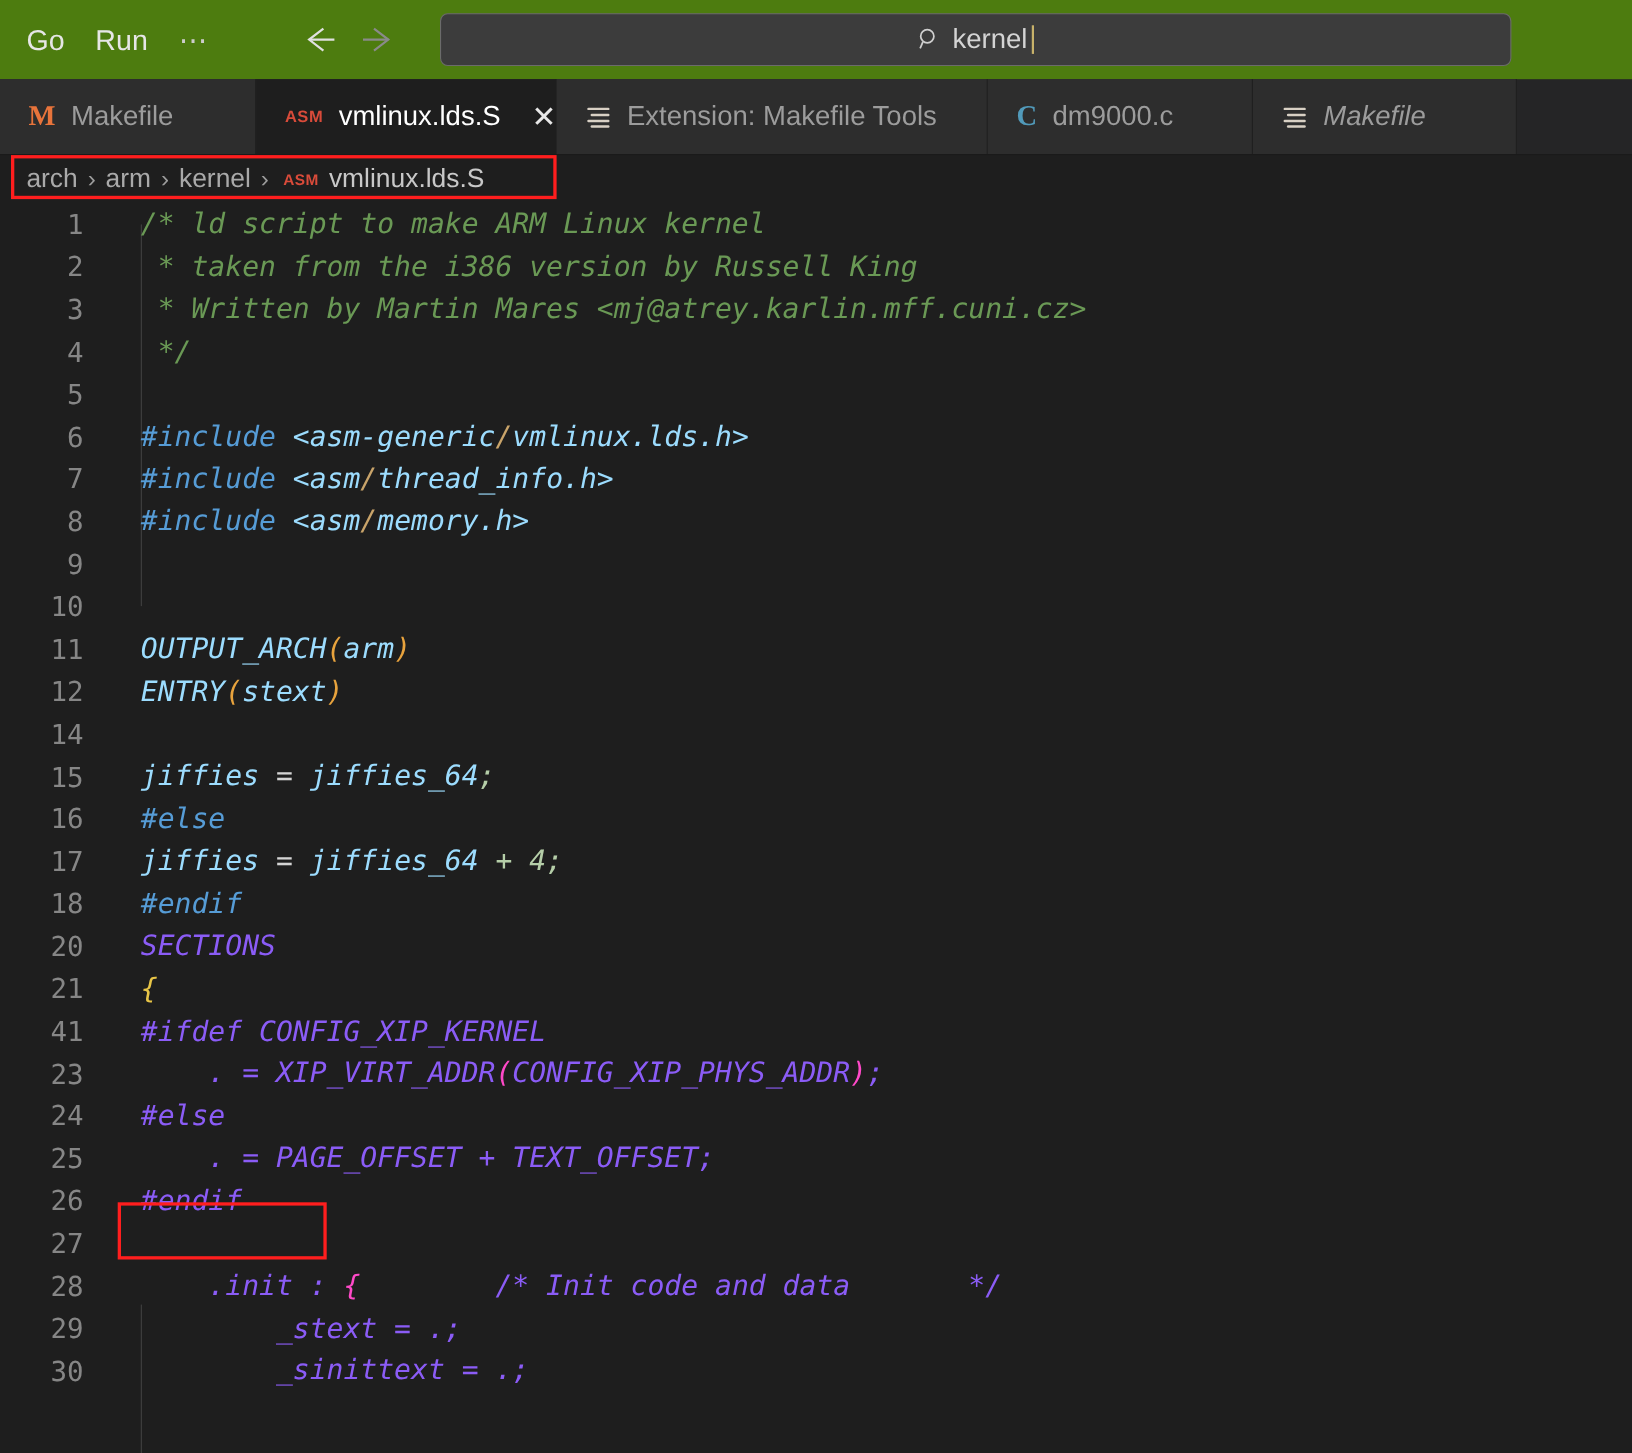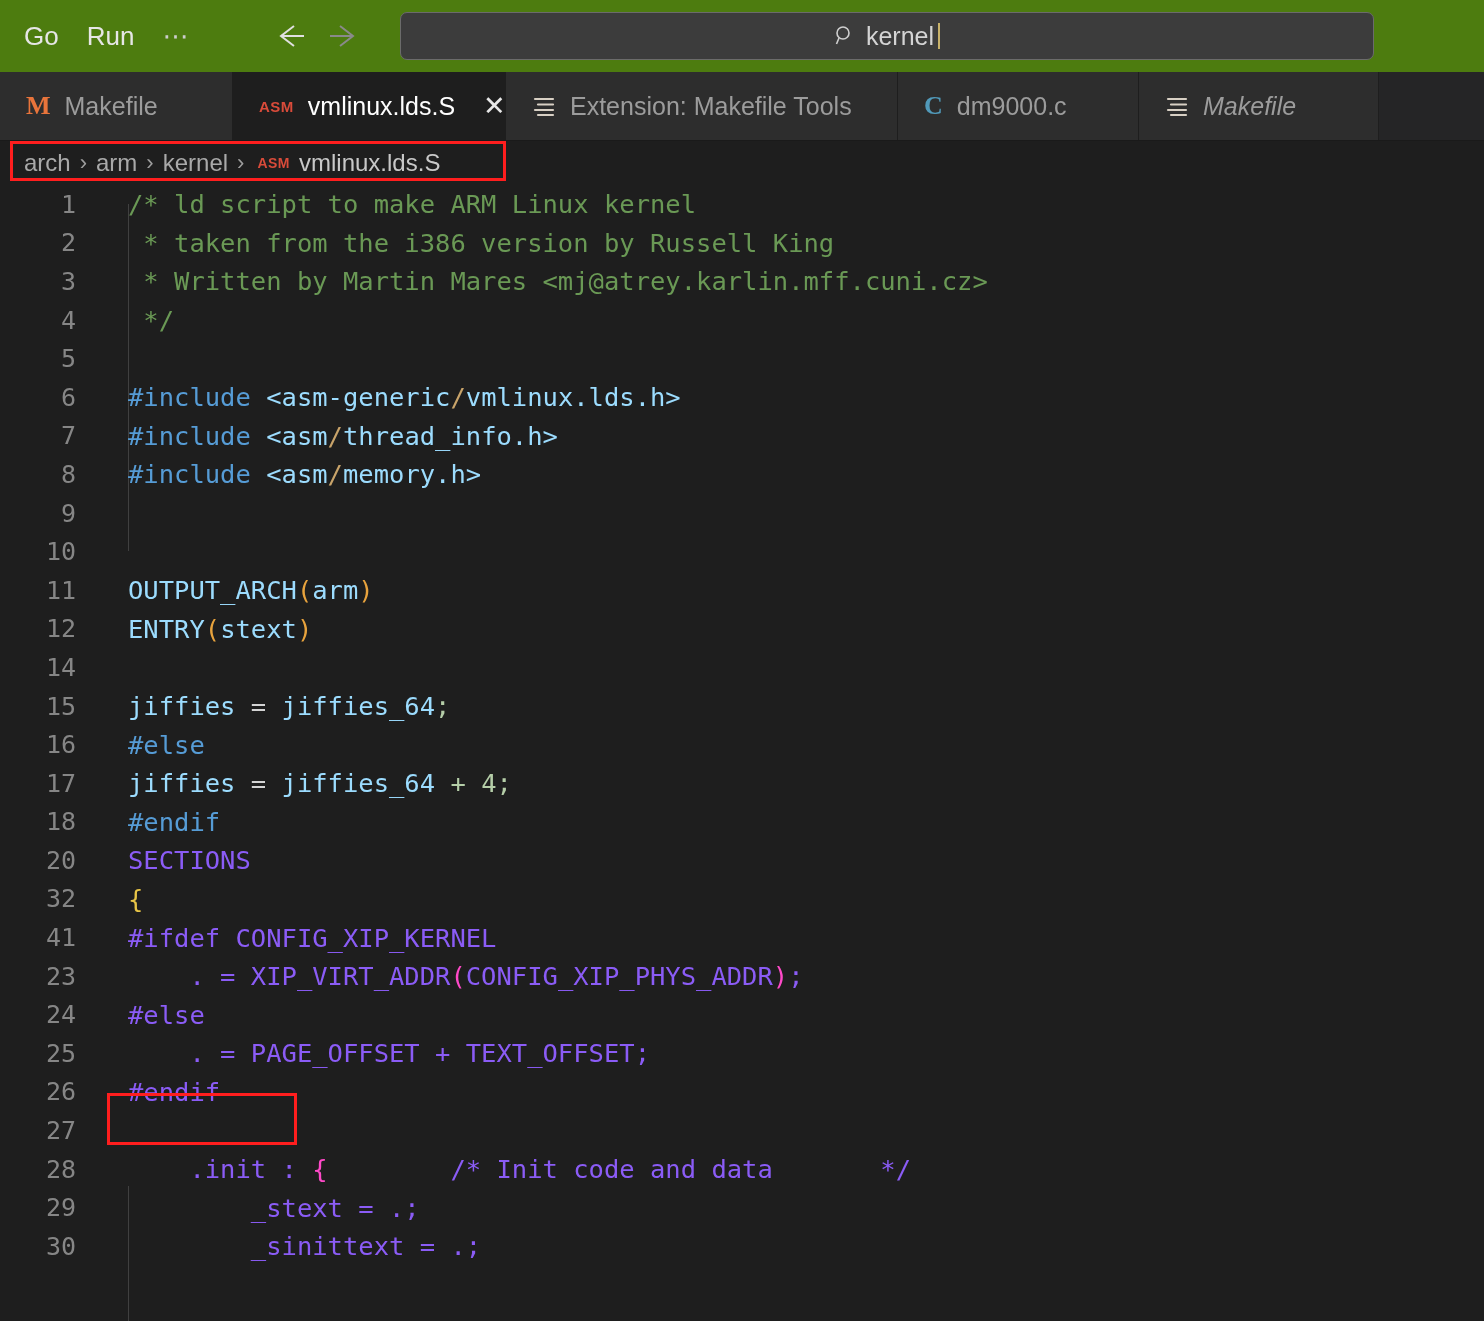--- a/index.html
+++ b/index.html
@@ -185,20 +185,21 @@
     min-width: 76px;
     text-align: right;
     color: #868686;
     font-family: "DejaVu Sans Mono", monospace;
     font-size: 25px;
   }
   .code-text {
     padding-left: 52px;
     position: relative;
     color: #d4d4d4;
+    font-style: italic;
   }
   
   .guide {
     position: absolute;
     width: 1px;
     background: #404040;
   }
   
   .c-comment { color: #6a9955; }
   .c-pre     { color: #569cd6; }
@@ -385,21 +386,21 @@
   </div>
   <div class="code-line">
     <span class="lnum">18</span>
     <span class="code-text"><span class="c-pre">#endif</span></span>
   </div>
   <div class="code-line">
     <span class="lnum">20</span>
     <span class="code-text"><span class="c-lightblue">SECTIONS</span></span>
   </div>
   <div class="code-line">
-    <span class="lnum">32</span>
+    <span class="lnum">21</span>
     <span class="code-text"><span class="c-brace">{</span></span>
   </div>
   <div class="code-line">
     <span class="lnum">41</span>
     <span class="code-text"><span class="c-lightblue">#ifdef CONFIG_XIP_KERNEL</span></span>
   </div>
   <div class="code-line">
     <span class="lnum">23</span>
     <span class="code-text"><span class="c-lightblue">    . = XIP_VIRT_ADDR</span><span class="c-paren2">(</span><span class="c-lightblue">CONFIG_XIP_PHYS_ADDR</span><span class="c-paren2">)</span><span class="c-lightblue">;</span></span>
   </div>

